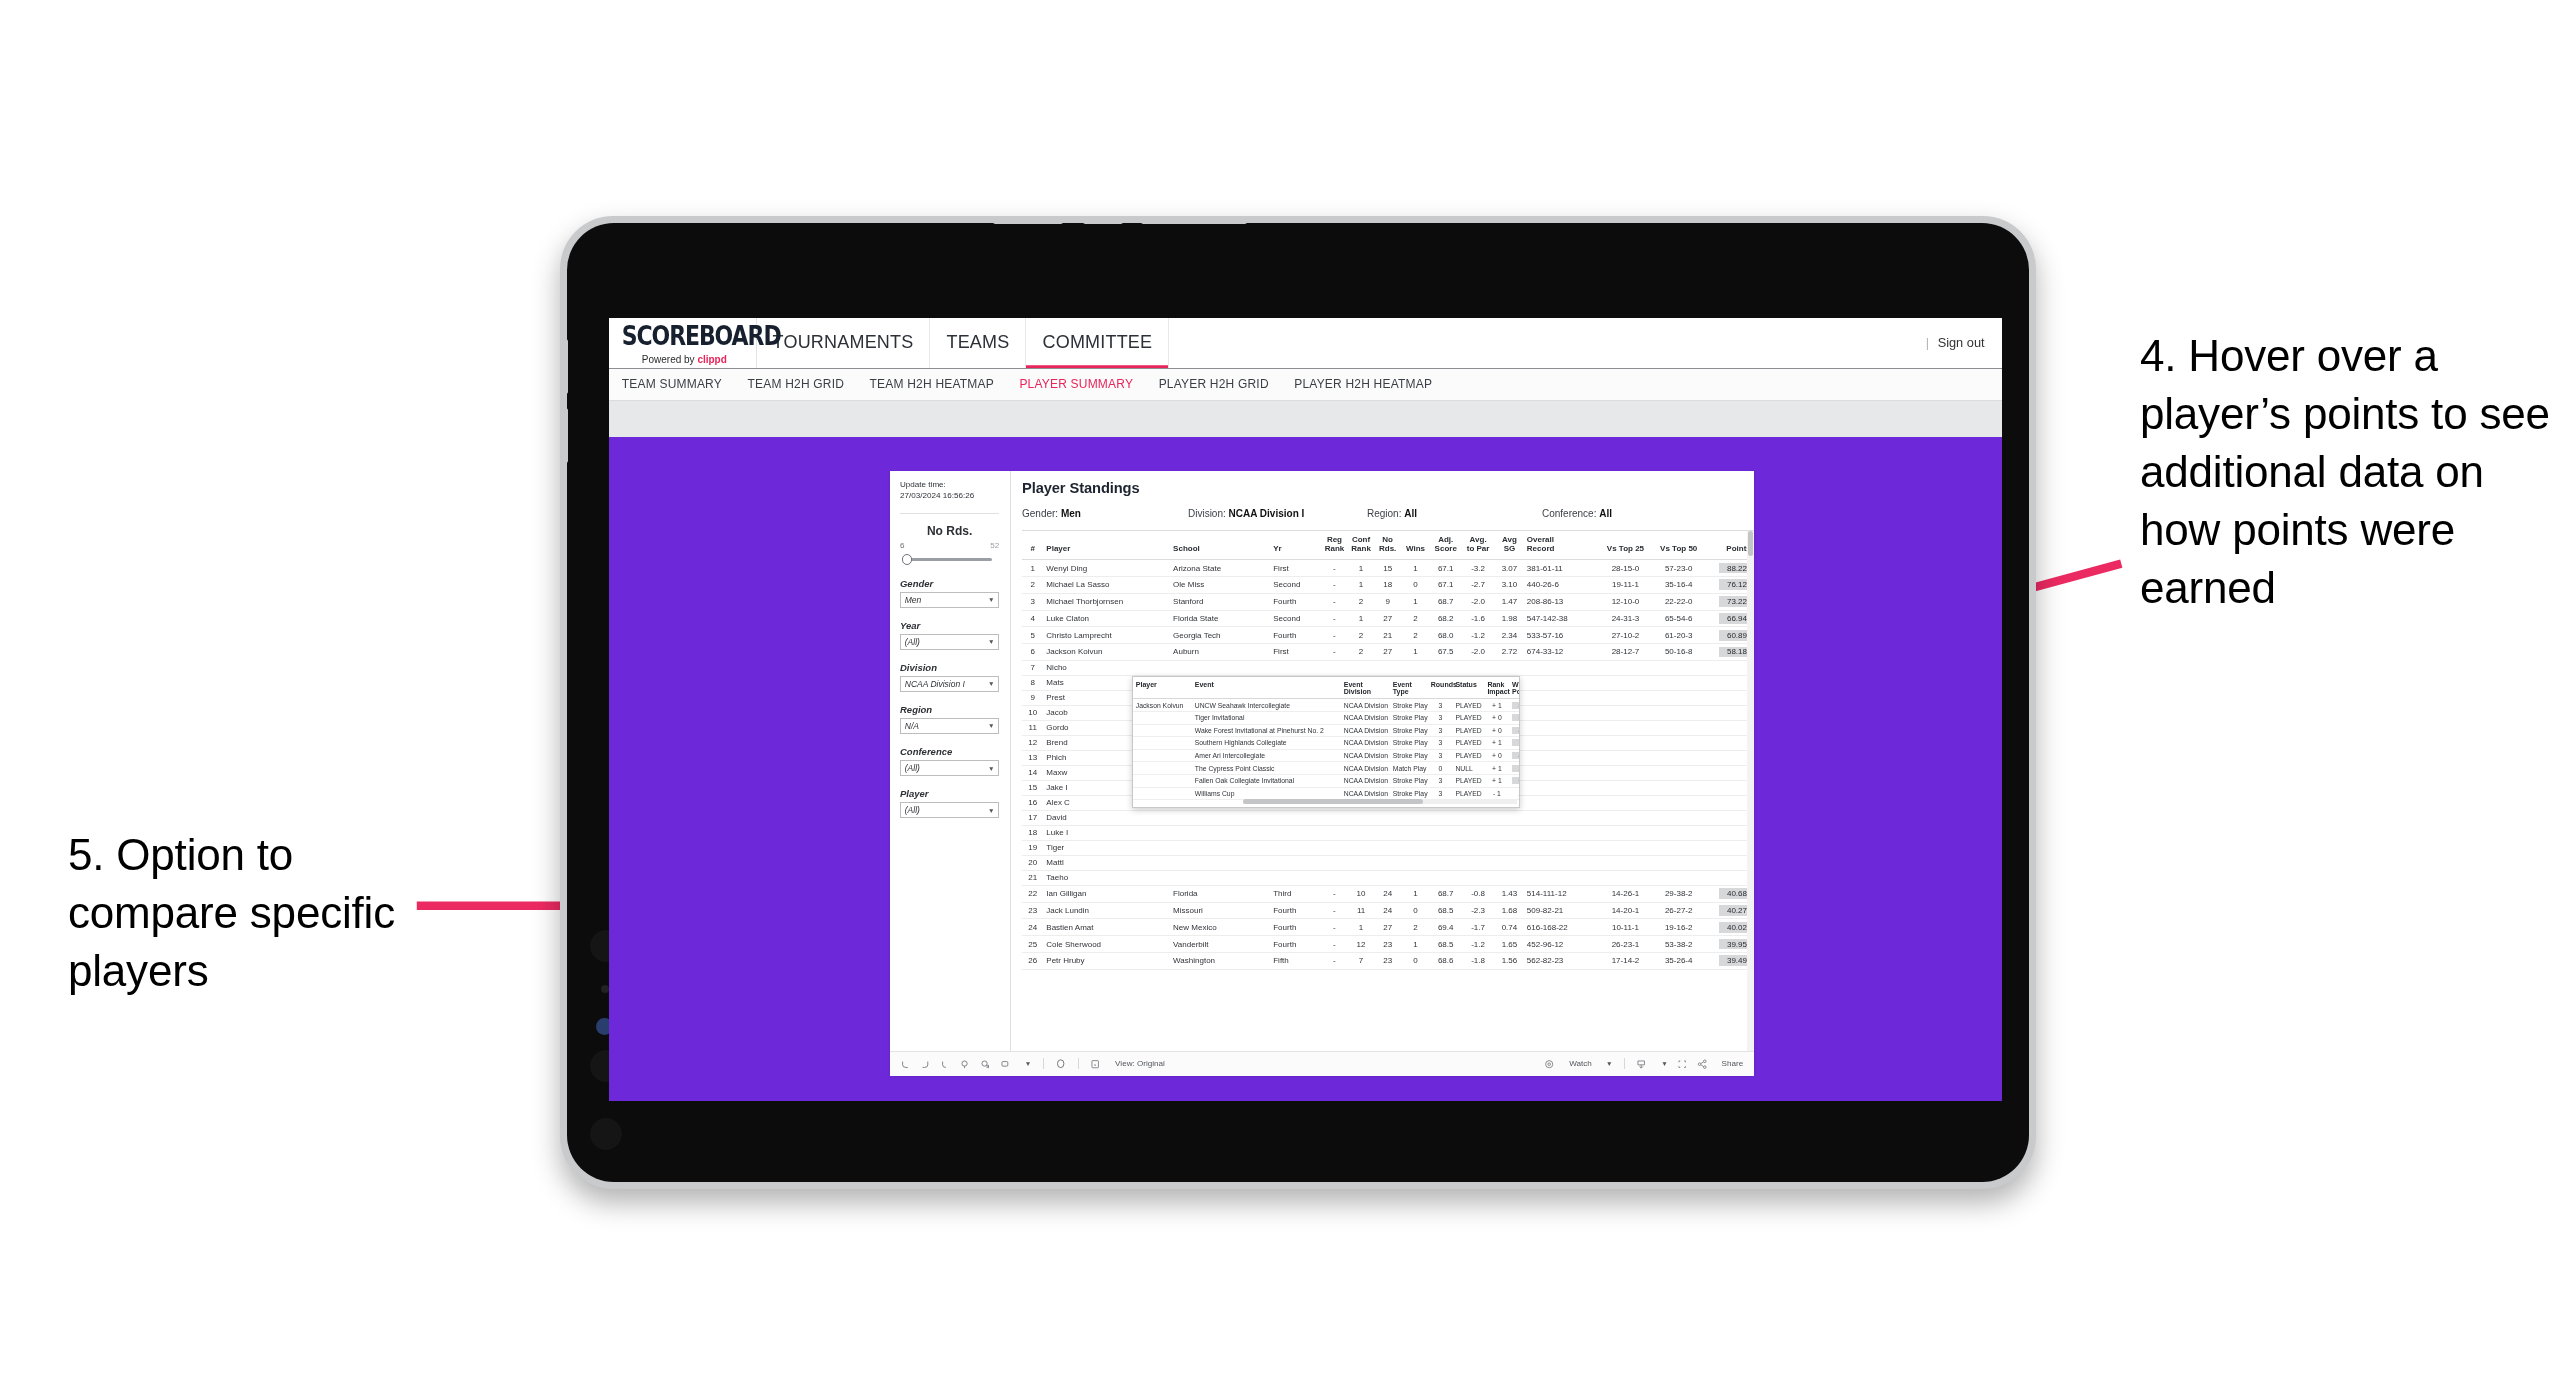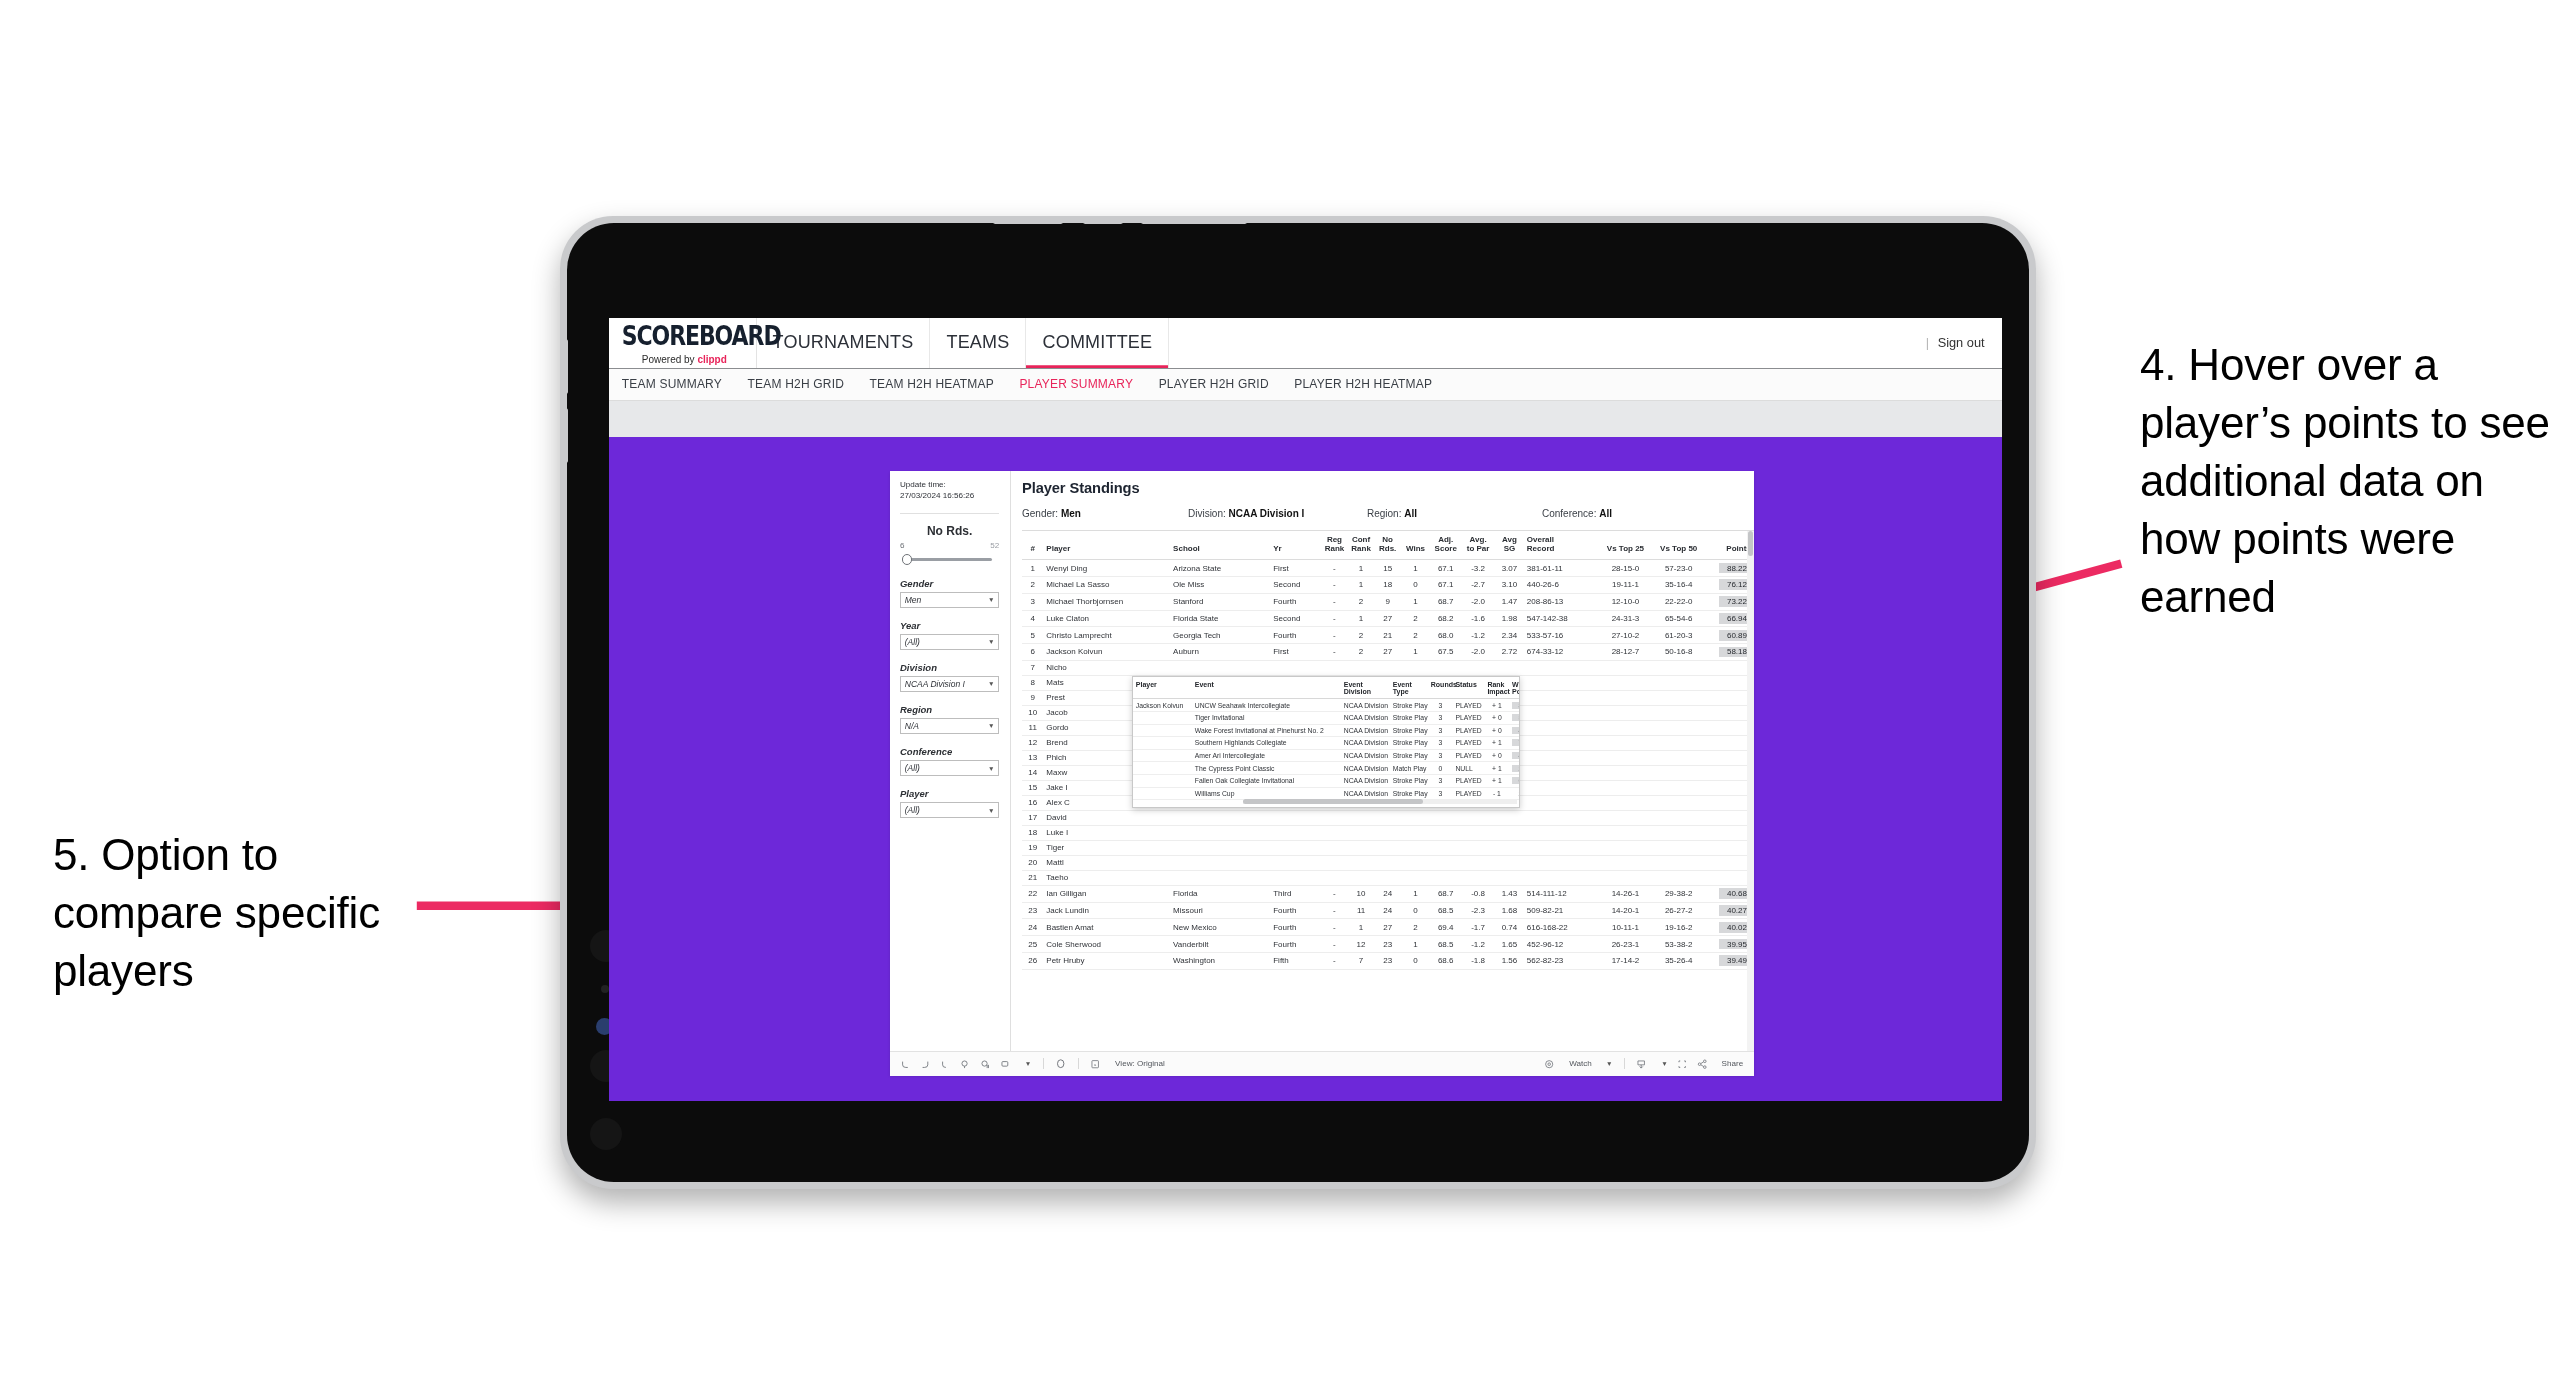--- a/index.html
+++ b/index.html
@@ -2,22 +2,22 @@
 <html style="font-size:15px"><head>
 <meta charset="utf-8">
 <style>
   * { box-sizing: border-box; margin:0; padding:0; }
   html,body { width:2576px; height:1386px; background:#ffffff; overflow:hidden;
               font-family:"Liberation Sans", sans-serif; }
 
   
   .annot { position:absolute; color:#000; font-size:44px; line-height:1.32;
            font-family:"Liberation Sans", sans-serif; letter-spacing:-0.2px; }
-  #annot-right { left:2140px; top:336px; width:435px; }
-  #annot-left  { left:53px;  top:826px; width:397px; }
+  #annot-right { left:2140px; top:327px; width:435px; }
+  #annot-left  { left:68px;  top:826px; width:397px; }
 
   svg.arrow { position:absolute; overflow:visible; pointer-events:none; }
 
   
   #tablet { position:absolute; left:560px; top:216px; width:1476px; height:973px;
             border-radius:53px; background:#c9cacc;
             box-shadow:0 13.2px 28px rgba(0,0,0,.30); }
   #tablet-inner { position:absolute; left:6.6px; top:6.6px; right:6.6px; bottom:6.6px;
             border-radius:47px; background:#0c0c0c; }
   #screen { position:absolute; left:42px; top:95px; width:1393px; height:783px;

